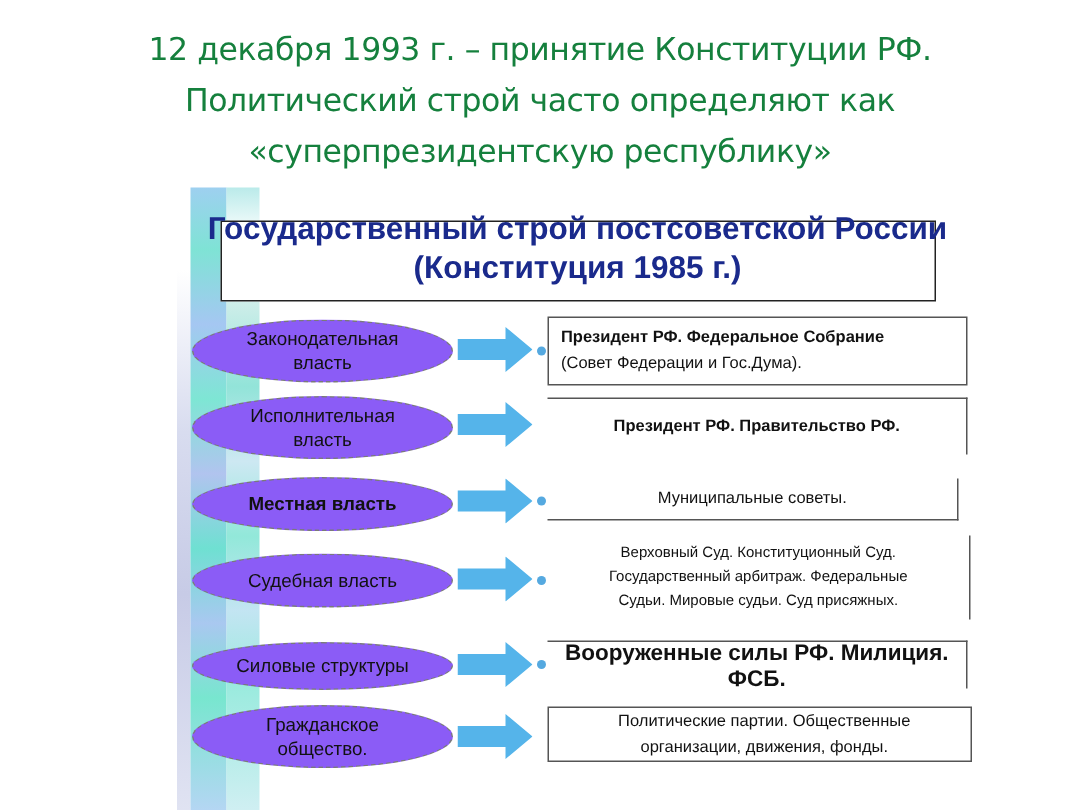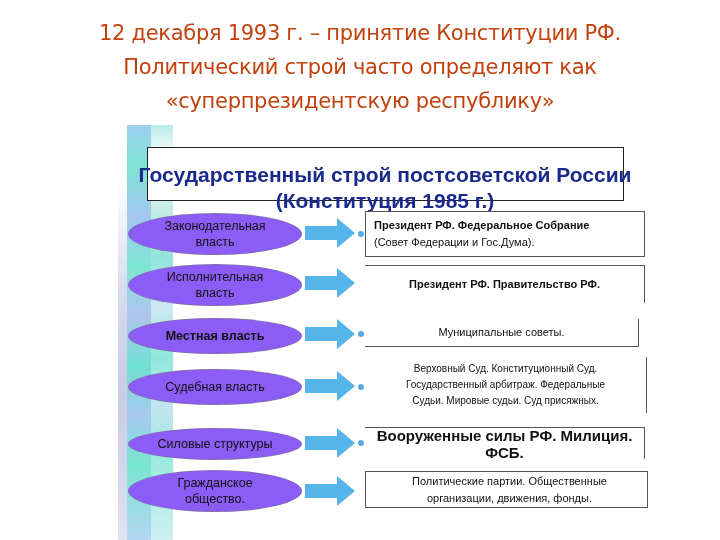--- a/index.html
+++ b/index.html
@@ -16,21 +16,21 @@
     }
     .slide-title {
       position: absolute;
       left: 0;
       top: 16px;
       width: 720px;
       text-align: center;
       font-family: "DejaVu Sans", sans-serif;
       font-size: 21px;
       line-height: 34px;
-      color: #c2410c;
+      color: #15803d;
       letter-spacing: -0.3px;
     }
     .slide-title div { white-space: nowrap; }
 
     
     .deco-band {
       position: absolute;
       left: 127px;
       top: 125px;
       width: 24px;
@@ -60,21 +60,21 @@
       left: 147px;
       top: 147px;
       width: 475px;
       height: 52px;
       border: 1px solid #222222;
       background: #ffffff;
     }
     .diagram-title {
       position: absolute;
       left: 115px;
-      top: 162px;
+      top: 140px;
       width: 540px;
       text-align: center;
       font-family: "Liberation Sans", sans-serif;
       font-weight: bold;
       font-size: 21px;
       line-height: 26px;
       color: #1a2a8c;
       white-space: nowrap;
     }
 

